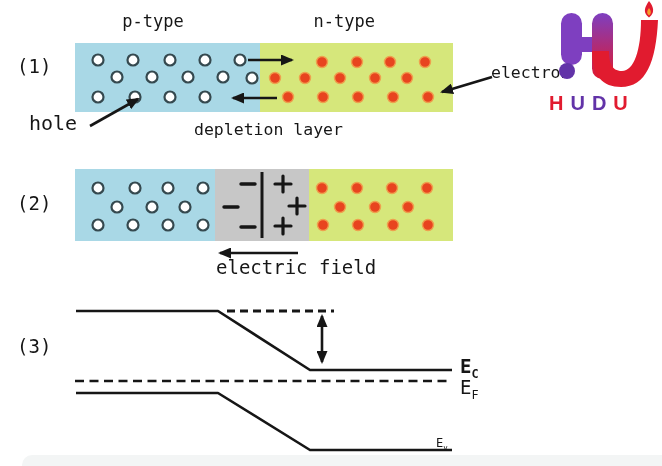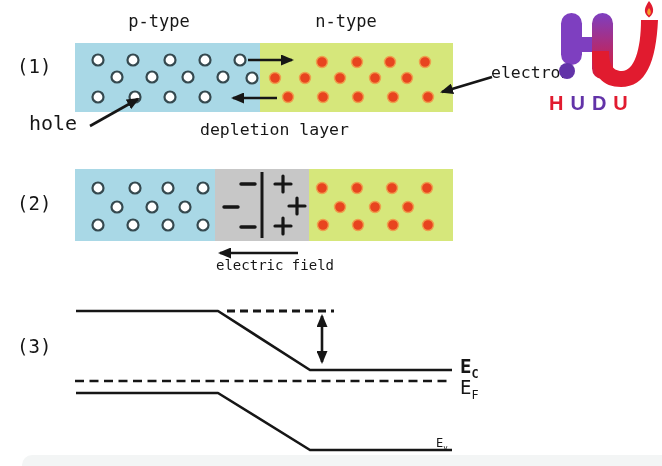--- a/index.html
+++ b/index.html
@@ -1,29 +1,29 @@
 <!DOCTYPE html>
 <html><head>
 <meta charset="utf-8">
 <style>
   html,body{margin:0;padding:0;background:#ffffff;}
   .stage{position:relative;width:662px;height:466px;background:#ffffff;overflow:hidden;
          font-family:"DejaVu Sans Mono",monospace;}
   .layer-svg{position:absolute;left:0;top:0;z-index:1;}
   .lbl{position:absolute;color:#161616;white-space:nowrap;z-index:2;line-height:1.15;}
   .lbl sub{font-size:0.62em;line-height:0;}
-  .c{text-align:center;margin-left:6px;}
+  .c{text-align:center;}
   #lbl-p-type{left:118px;top:12px;width:70px;font-size:17px;}
-  #lbl-n-type{left:305px;top:12px;width:70px;font-size:17px;}
+  #lbl-n-type{left:305px;top:12px;width:70px;font-size:17px;text-align:right;}
   #lbl-panel1{left:17px;top:56px;font-size:19px;}
   #lbl-hole{left:29px;top:112px;font-size:20px;}
   #lbl-electron{left:491px;top:64px;font-size:16.5px;}
   #lbl-depletion{left:183px;top:121px;width:160px;font-size:16.5px;text-align:right;}
   #lbl-panel2{left:17px;top:193px;font-size:19px;}
-  #lbl-efield{left:216px;top:257px;font-size:14px;}
+  #lbl-efield{left:216px;top:257px;font-size:19px;}
   #lbl-panel3{left:17px;top:336px;font-size:19px;}
   #lbl-diffusion{left:336px;top:317px;font-size:16.5px;}
   #lbl-ec{left:460px;top:356px;font-size:19px;font-weight:bold;}
   #lbl-ef{left:460px;top:377px;font-size:19px;}
   #lbl-ev{left:436px;top:437px;font-size:12px;}
   .logo-svg{position:absolute;left:548px;top:0;z-index:3;}
   #logo-word{position:absolute;left:549px;top:92px;z-index:3;
              font-family:"Liberation Sans",sans-serif;font-weight:bold;
              font-size:20px;letter-spacing:7px;white-space:nowrap;}
   #bottom-strip{position:absolute;left:22px;top:455px;width:640px;height:11px;

